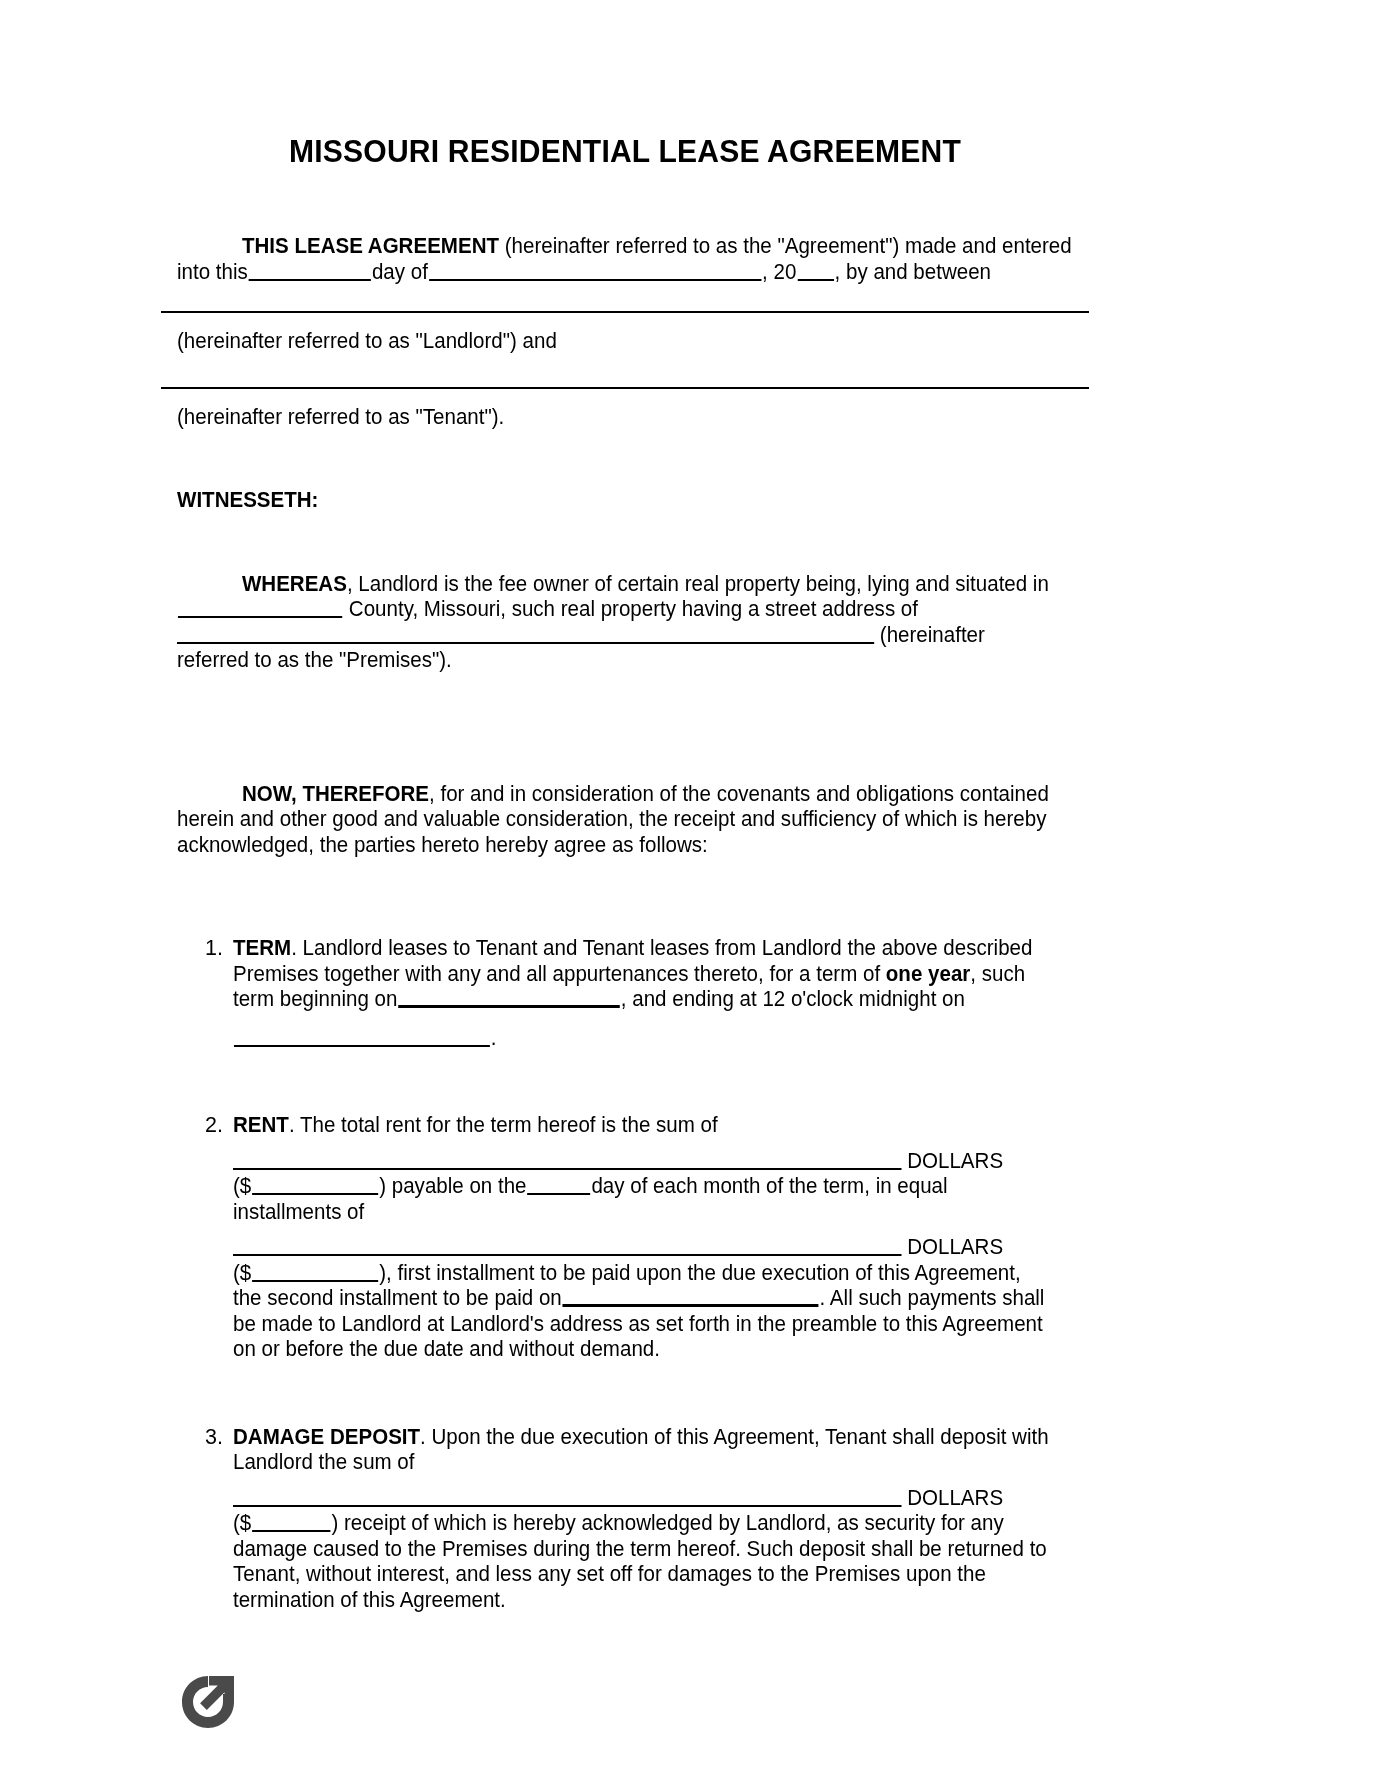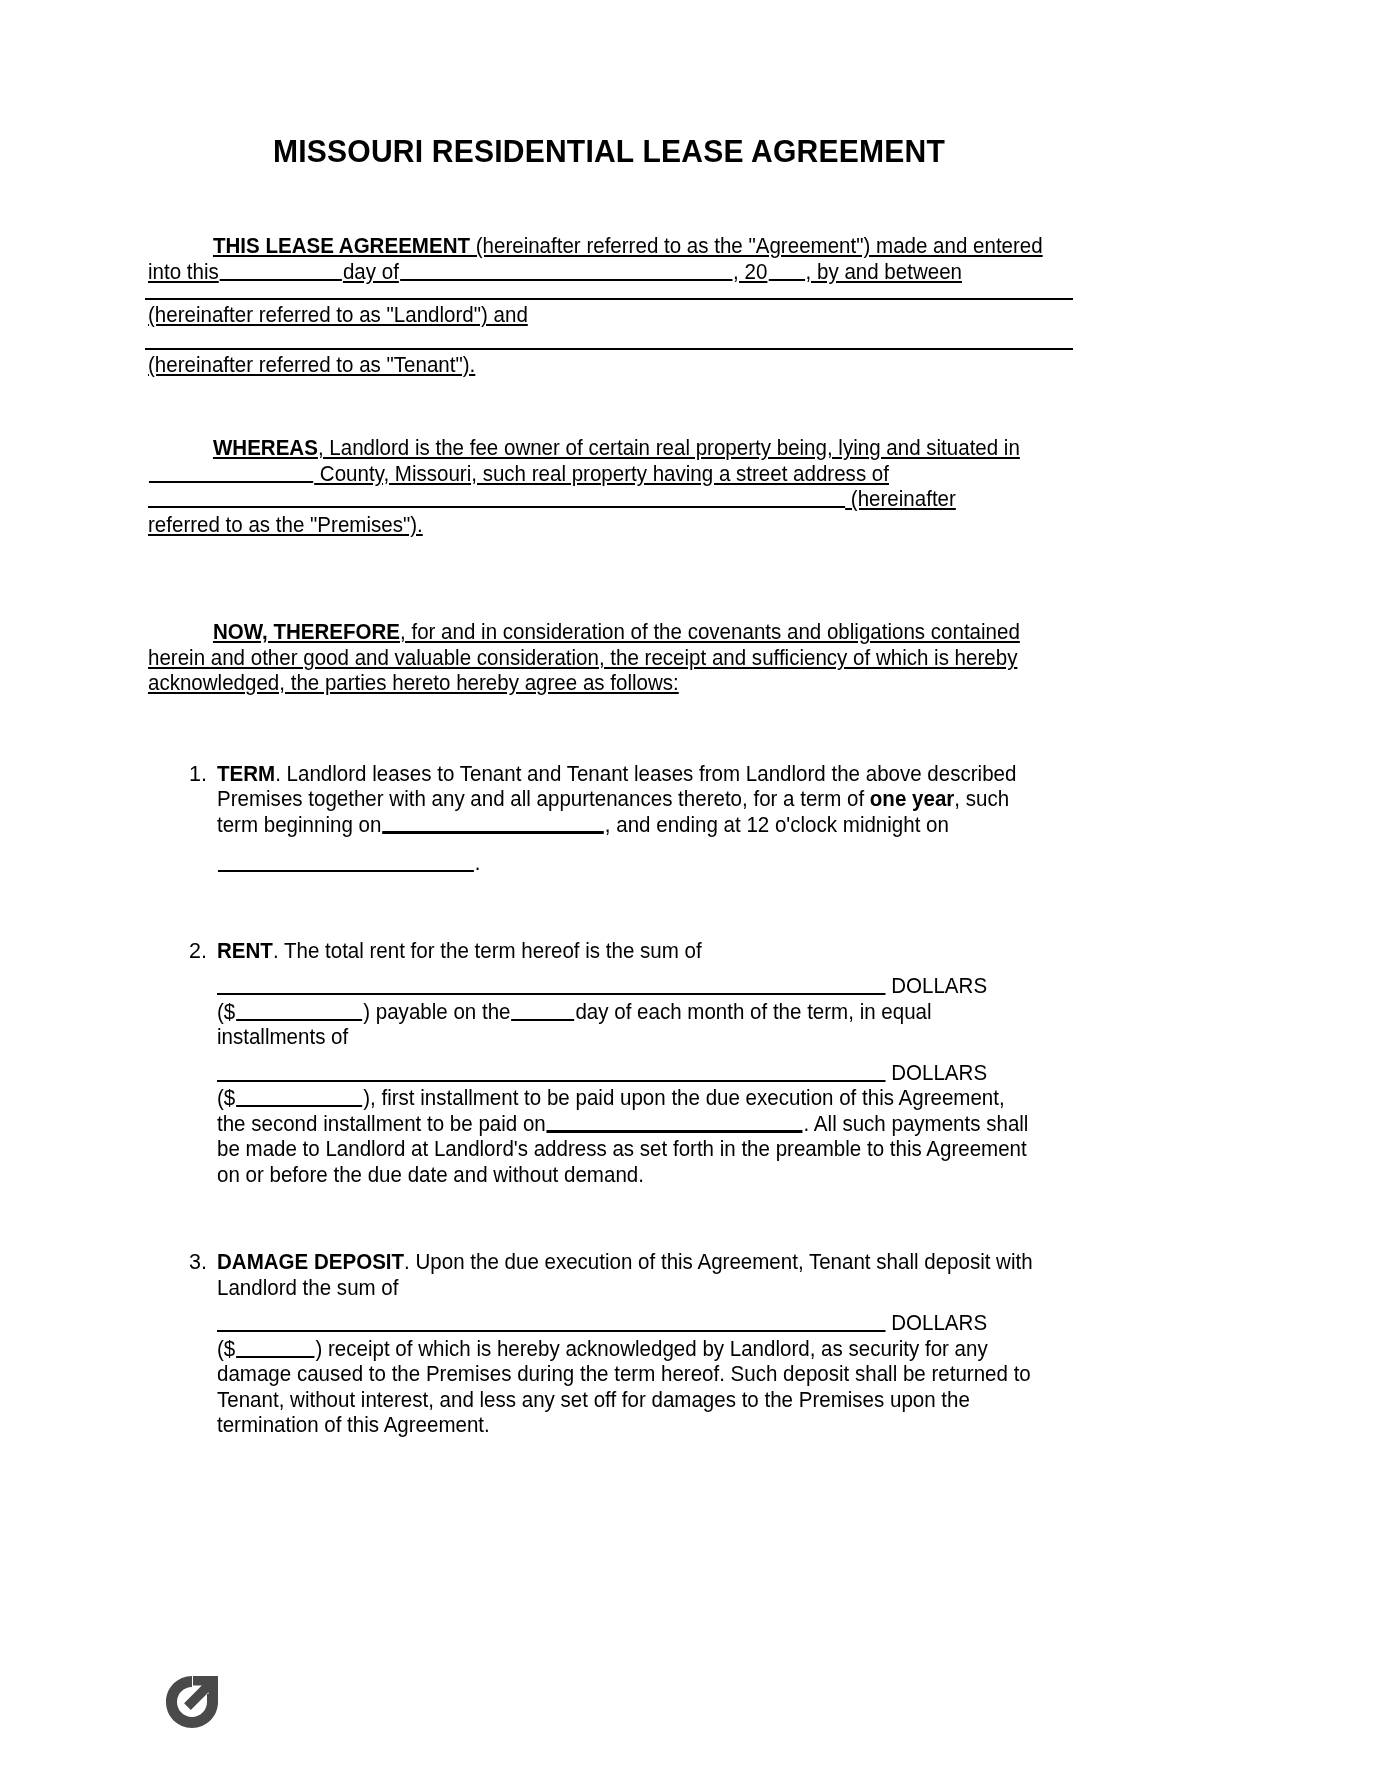--- a/index.html
+++ b/index.html
@@ -10,21 +10,21 @@
   body {
     width: 1382px;
     height: 1790px;
     font-family: "Liberation Sans Narrow", "Liberation Sans", sans-serif;
     color: #000000;
     position: relative;
     overflow: hidden;
   }
   .page {
     position: absolute;
-    left: 2px; top: 0;
+    left: 18px; top: 0;
     width: 1240px;
     height: 1790px;
     background: #ffffff;
   }
   .content {
     position: absolute;
     left: 143px;
     top: 0;
     width: 928px;
   }
@@ -40,23 +40,22 @@
     transform-origin: center;
   }
 
   
   .body-block {
     margin-top: 64px;
     font-size: 21.5px;
     line-height: 25.5px;
   }
   p.para {
-    margin: 3px;
+    margin: 16px;
     padding: 0;
-    text-decoration: underline;
   }
   .squeeze {
     display: block;
     transform: scaleX(0.955);
     transform-origin: left center;
     width: 104.7%;
   }
   b, .b {
     font-weight: bold;
   }
@@ -158,20 +157,23 @@
       </p>
 
       <div class="gap-16"></div>
       <hr class="rule">
       <p class="para">
         <span class="squeeze">(hereinafter referred to as "Tenant").</span>
       </p>
 
       <div class="gap-26"></div>
 
+      <p class="para">
+        <span class="squeeze"><b>WITNESSETH:</b></span>
+      </p>
 
       <div class="gap-26"></div>
 
       <p class="para">
         <span class="squeeze">
           <span class="indent"></span><b>WHEREAS</b><span>, Landlord is the fee owner of certain real property being, lying and situated in</span>
         </span>
         <span class="squeeze">
           <span class="blank" style="width:172px"></span><span> County, Missouri, such real property having a street address of</span>
         </span>

